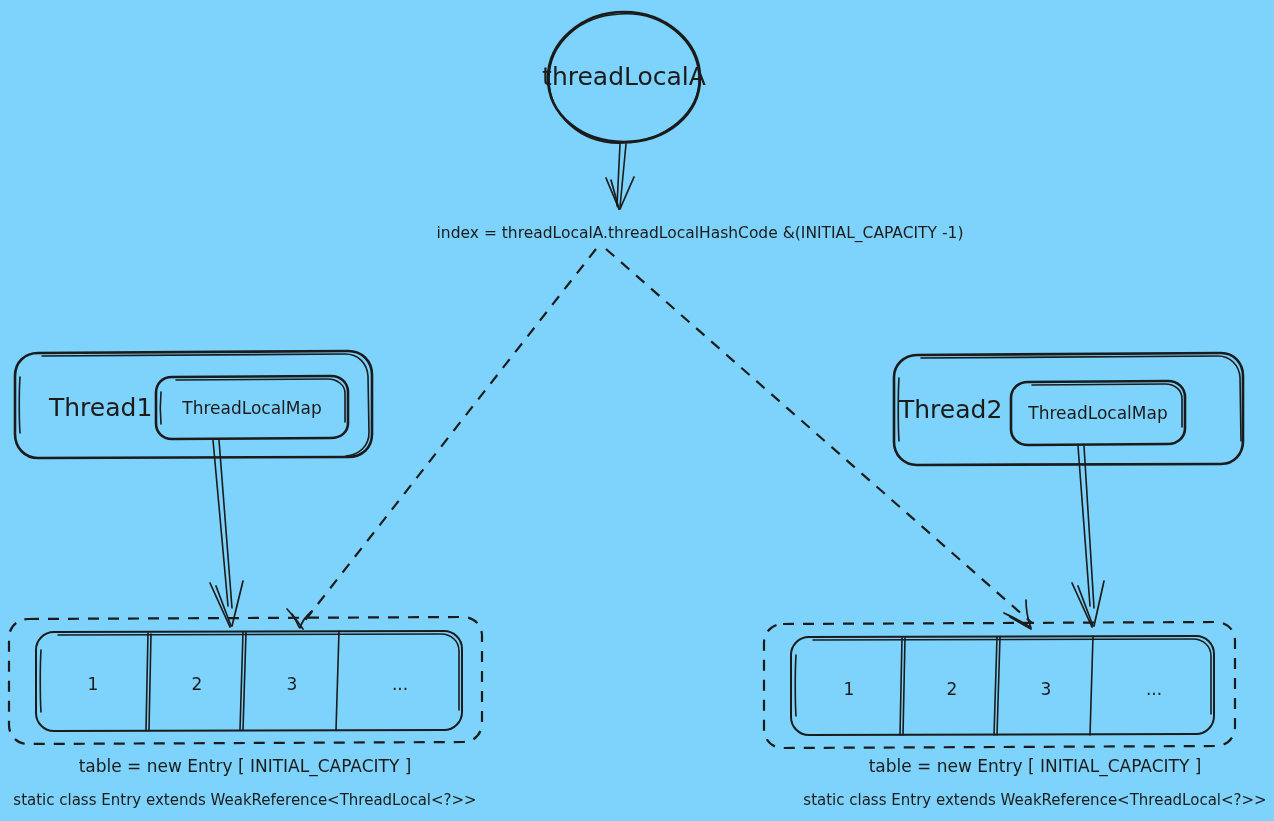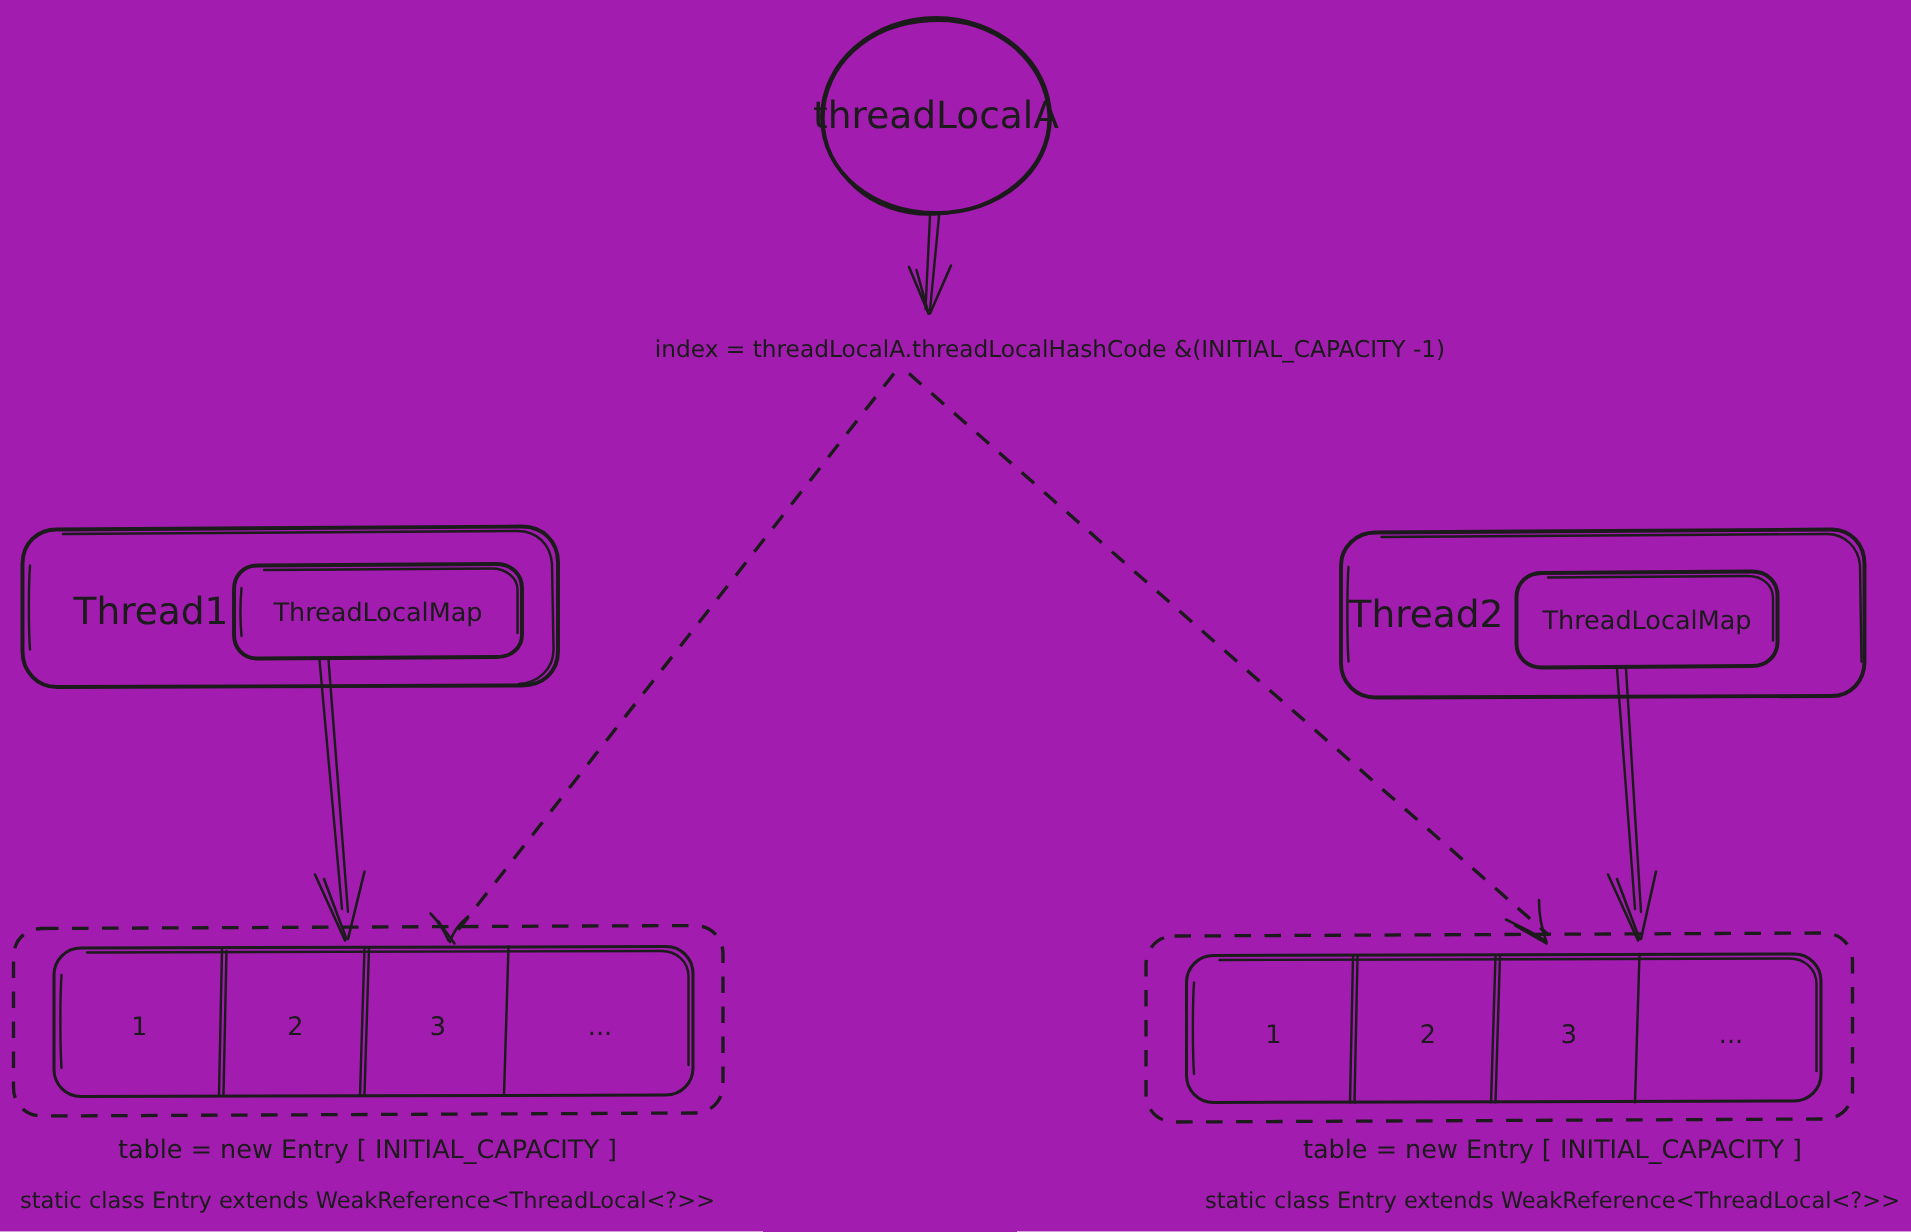--- a/index.html
+++ b/index.html
@@ -8,21 +8,21 @@
     padding: 0;
     background: #ffffff;
   }
   body {
     font-family: "DejaVu Sans", sans-serif;
   }
   #stage {
     position: relative;
     width: 1274px;
     height: 821px;
-    background: #a21caf;
+    background: #7dd3fc;
     overflow: hidden;
   }
   #canvas {
     position: absolute;
     left: 0;
     top: 0;
     width: 1274px;
     height: 821px;
   }
   .hand-text {

